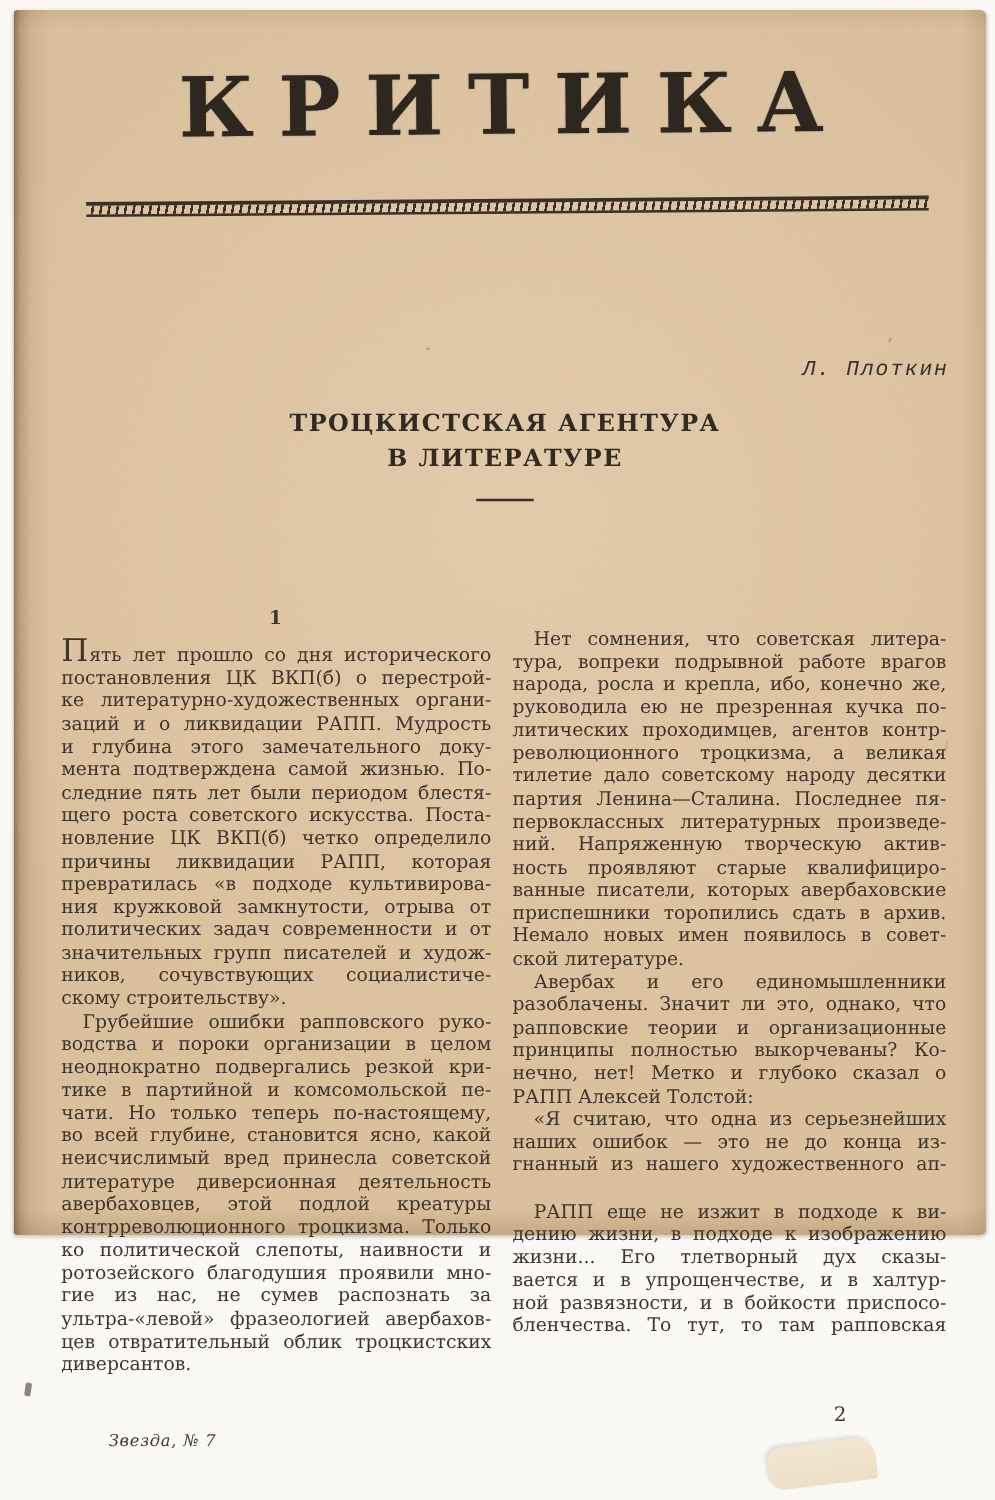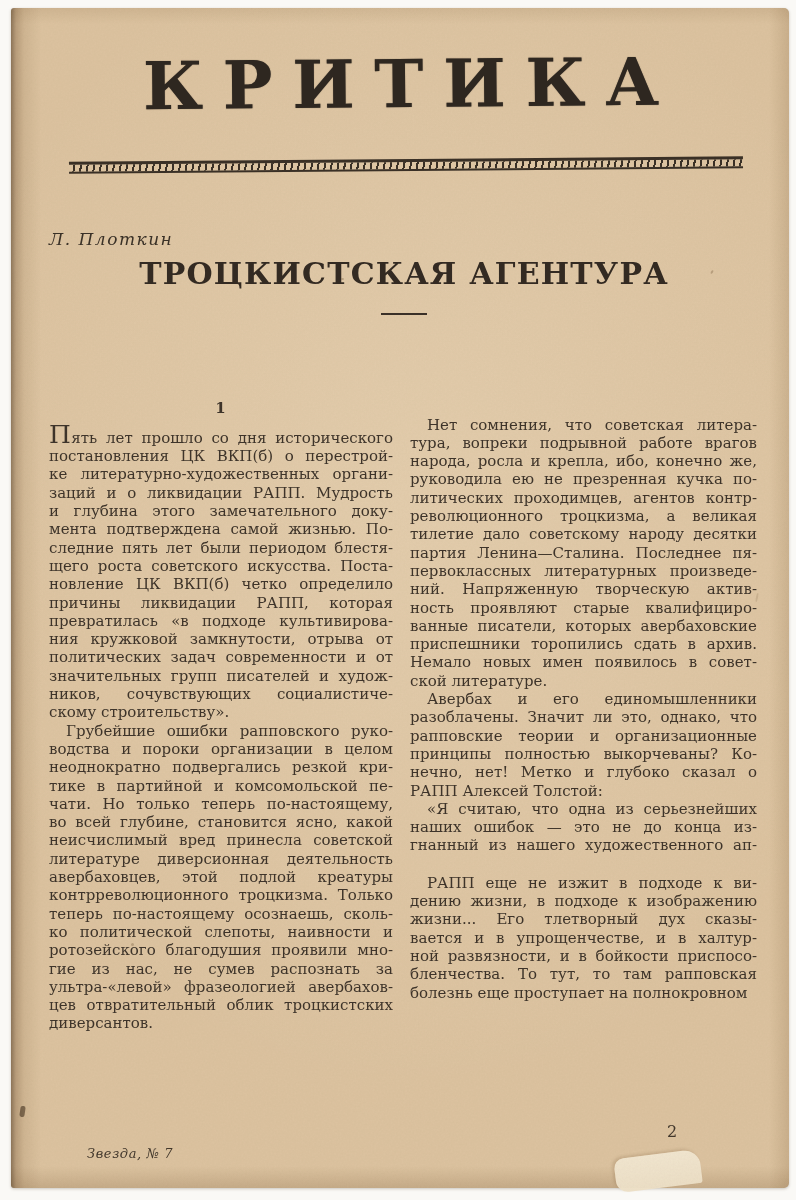--- a/index.html
+++ b/index.html
@@ -3,21 +3,21 @@
 <meta charset="utf-8">
 <style>
   html,body{margin:0;padding:0;}
   body{
     width:796px;height:1200px;position:relative;overflow:hidden;
     background:linear-gradient(180deg,#fbfaf7 0%,#f7f5f0 92%,#efedе8 100%);
     background-color:#faf9f6;
     font-family:"DejaVu Serif", serif;
   }
   .page{
-    position:absolute;left:11px;top:8px;width:778px;height:1180px;
+    position:absolute;left:11px;top:8px;width:778px;height:980px;
     border-radius:3px 5px 5px 3px;
     background:
       radial-gradient(115% 90% at 52% 42%, rgba(248,236,212,0.25) 0%, rgba(248,236,212,0) 55%),
       radial-gradient(140% 120% at 50% 50%, rgba(120,85,50,0) 58%, rgba(110,78,45,0.16) 100%),
       linear-gradient(90deg, rgba(62,40,18,0.50) 0px, rgba(104,72,40,0.30) 5px, rgba(130,98,62,0.14) 13px, rgba(130,98,62,0) 30px),
       linear-gradient(270deg, rgba(130,98,60,0.20) 0px, rgba(130,98,60,0) 20px),
       linear-gradient(180deg, rgba(130,98,60,0.14) 0px, rgba(130,98,60,0) 16px),
       linear-gradient(0deg, rgba(120,88,52,0.22) 0px, rgba(120,88,52,0) 22px),
       #dcc3a0;
     box-shadow:0 1px 3px rgba(60,40,20,0.25);
@@ -31,22 +31,22 @@
     color:#2e2720;line-height:1.1;transform:rotate(-0.5deg);
     text-shadow:0 0 1px rgba(46,39,32,0.6);
   }
   .rope{
     margin:38px 16px 0 20px;height:7px;
     border-top:3px solid #3a3026;border-bottom:2px solid #3a3026;
     background:repeating-linear-gradient(100deg, rgba(58,48,38,0) 0px, rgba(58,48,38,0) 4.5px, #3a3026 4.5px, #3a3026 6.5px);
     transform:rotate(-0.45deeg);
     transform:rotate(-0.45deg);
   }
-  .byline{margin-top:58px;text-align:left;font-style:italic;font-size:17px;letter-spacing:1.5px;color:#3a3127;}
-  .art-title{margin-top:2px;text-align:center;font-size:30px;font-weight:bold;letter-spacing:1.2px;line-height:1.5;color:#332a22;}
+  .byline{margin-top:116px;text-align:right;font-style:italic;font-size:17px;letter-spacing:1.5px;color:#3a3127;font-family:Liberation Mono, monospace;}
+  .art-title{margin-top:19px;text-align:center;font-size:19px;font-weight:bold;letter-spacing:1.2px;line-height:1.5;color:#332a22;}
   .title-rule{width:46px;border-top:2.5px solid #3a3028;margin:17px auto 0;}
 
   .columns{margin-top:84px;display:flex;gap:17px;}
   .col{width:344px;font-size:15px;line-height:18.3px;}
   .col.right{width:347px;padding-top:17px;}
   .secnum{text-align:center;font-weight:bold;font-size:15px;margin-bottom:12px;letter-spacing:1px;}
   .tline{text-align:justify;text-align-last:justify;white-space:normal;}
   .tline.lastline{text-align-last:auto;}
   .tline.first{text-indent:17px;}
   .para.gap{margin-top:19px;}
@@ -76,20 +76,21 @@
   <div class="content">
 
     <div class="masthead">КРИТИКА</div>
 
     <div class="rope"></div>
 
     <div class="byline">Л. Плоткин</div>
 
     <div class="art-title">
       <div>ТРОЦКИСТСКАЯ АГЕНТУРА</div>
+      <div>В ЛИТЕРАТУРЕ</div>
     </div>
 
     <div class="title-rule"></div>
 
     <div class="columns">
       <div class="col left">
         <div class="secnum">1</div>
         <div>
             <div class="para">
               <div class="tline"><span class="dropcap">П</span>ять лет прошло со дня исторического</div>
@@ -113,21 +114,20 @@
               <div class="tline first">Грубейшие ошибки рапповского руко-</div>
               <div class="tline">водства и пороки организации в целом</div>
               <div class="tline">неоднократно подвергались резкой кри-</div>
               <div class="tline">тике в партийной и комсомольской пе-</div>
               <div class="tline">чати. Но только теперь по-настоящему,</div>
               <div class="tline">во всей глубине, становится ясно, какой</div>
               <div class="tline">неисчислимый вред принесла советской</div>
               <div class="tline">литературе диверсионная деятельность</div>
               <div class="tline">авербаховцев, этой подлой креатуры</div>
               <div class="tline">контрреволюционного троцкизма. Только</div>
-              <div class="tline">теперь по-настоящему осознаешь, сколь-</div>
               <div class="tline">ко политической слепоты, наивности и</div>
               <div class="tline">ротозейского благодушия проявили мно-</div>
               <div class="tline">гие из нас, не сумев распознать за</div>
               <div class="tline">ультра-«левой» фразеологией авербахов-</div>
               <div class="tline">цев отвратительный облик троцкистских</div>
               <div class="tline lastline">диверсантов.</div>
             </div>
           </div>
       </div>
       <div class="col right">
@@ -162,21 +162,20 @@
               <div class="tline">наших ошибок — это не до конца из-</div>
               <div class="tline">гнанный из нашего художественного ап-</div>
             </div>
             <div class="para gap">
               <div class="tline first">РАПП еще не изжит в подходе к ви-</div>
               <div class="tline">дению жизни, в подходе к изображению</div>
               <div class="tline">жизни... Его тлетворный дух сказы-</div>
               <div class="tline">вается и в упрощенчестве, и в халтур-</div>
               <div class="tline">ной развязности, и в бойкости приспосо-</div>
               <div class="tline">бленчества. То тут, то там рапповская</div>
-              <div class="tline lastline">болезнь еще проступает на полнокровном</div>
             </div>
           </div>
       </div>
     </div>
 
   </div>
 
   <div class="footer-label">Звезда, № 7</div>
   <div class="pagenum">2</div>
 

